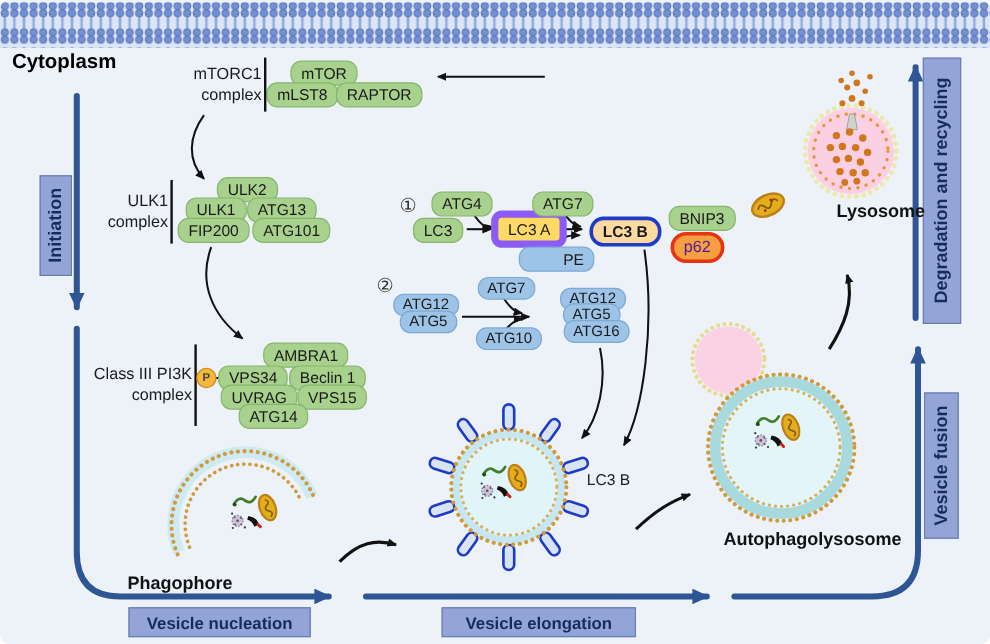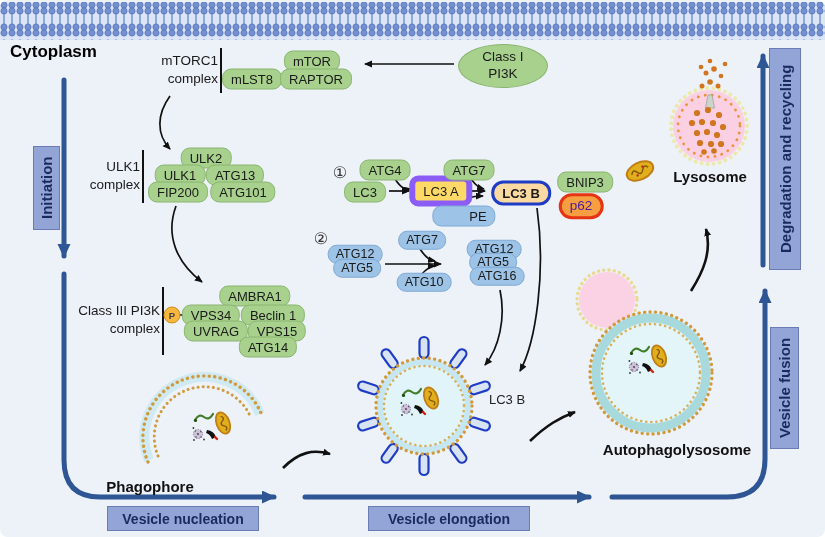--- a/index.html
+++ b/index.html
@@ -191,28 +191,24 @@
   <div class="stage" style="left:368px;top:506px;width:160px;height:23px;">Vesicle elongation</div>
   <div class="stage" style="left:107px;top:506px;width:150px;height:23px;">Vesicle nucleation</div>
   <div class="stage vertical" style="left:770px;top:327px;width:27px;height:120px;">Vesicle fusion</div>
   <div class="stage vertical" style="left:769px;top:48px;width:30px;height:220px;">Degradation and recycling</div>
 
   <div class="complex-label" style="left:218px;top:70px;">
     <span>mTORC1</span><br>
     <span>complex</span>
   </div>
   <div class="vbar" style="left:220px;top:48px;height:45px;"></div>
-  <div class="pill green" style="left:270px;top:61px;margin-left:42px;">mTOR</div>
+  <div class="pill green" style="left:270px;top:61px;">mTOR</div>
   <div class="pill green" style="left:252px;top:79px;">mLST8</div>
   <div class="pill green" style="left:316px;top:79px;">RAPTOR</div>
 
-  <div class="ellipse" style="left:503px;top:66px;width:88px;height:42px;">
-    <span>Class I</span>
-    <span>PI3K</span>
-  </div>
 
   <div class="complex-label" style="left:140px;top:176px;">
     <span>ULK1</span><br>
     <span>complex</span>
   </div>
   <div class="vbar" style="left:142px;top:150px;height:53px;"></div>
   <div class="pill green" style="left:206px;top:158px;">ULK2</div>
   <div class="pill green" style="left:180px;top:175px;">ULK1</div>
   <div class="pill green" style="left:235px;top:175px;">ATG13</div>
   <div class="pill green" style="left:178px;top:192px;">FIP200</div>
@@ -222,21 +218,21 @@
     <span>Class III PI3K</span><br>
     <span>complex</span>
   </div>
   <div class="vbar" style="left:162px;top:287px;height:68px;"></div>
   <div class="p-circle" style="left:172px;top:315px;">P</div>
   <div class="pill green" style="left:255px;top:296px;">AMBRA1</div>
   <div class="pill green" style="left:211px;top:315px;">VPS34</div>
   <div class="pill green" style="left:273px;top:315px;">Beclin 1</div>
   <div class="pill green" style="left:216px;top:331px;">UVRAG</div>
   <div class="pill green" style="left:277px;top:331px;">VPS15</div>
-  <div class="pill green" style="left:228px;top:347px;margin-left:40px;">ATG14</div>
+  <div class="pill green" style="left:228px;top:347px;">ATG14</div>
 
   <div class="marker-num" style="left:340px;top:172px;">①</div>
   <div class="pill green" style="left:385px;top:170px;">ATG4</div>
   <div class="pill green" style="left:365px;top:192px;">LC3</div>
   <div class="pill yellow" style="left:441px;top:191px;">LC3 A</div>
   <div class="pill green" style="left:469px;top:170px;">ATG7</div>
   <div class="pill lc3b" style="left:521px;top:193px;">LC3 B</div>
   <div class="pill blue" style="left:464px;top:216px;">PE</div>
 
   <div class="pill green" style="left:585px;top:182px;">BNIP3</div>
@@ -247,15 +243,15 @@
   <div class="pill blue small" style="left:357px;top:268px;">ATG5</div>
   <div class="pill blue small" style="left:422px;top:240px;">ATG7</div>
   <div class="pill blue small" style="left:424px;top:282px;">ATG10</div>
   <div class="pill blue small" style="left:494px;top:249px;">ATG12</div>
   <div class="pill blue small" style="left:493px;top:262px;">ATG5</div>
   <div class="pill blue small" style="left:497px;top:276px;">ATG16</div>
 
   <div class="annot" style="left:489px;top:392px;">LC3 B</div>
   <div class="struct-label" style="left:150px;top:478px;">Phagophore</div>
   <div class="struct-label" style="left:677px;top:441px;">Autophagolysosome</div>
-  <div class="struct-label" style="left:710px;top:168px;text-align:center;">Lysosome</div>
+  <div class="struct-label" style="left:734px;top:168px;text-align:center;">Lysosome</div>
 
 </div>
 
 </body></html>

